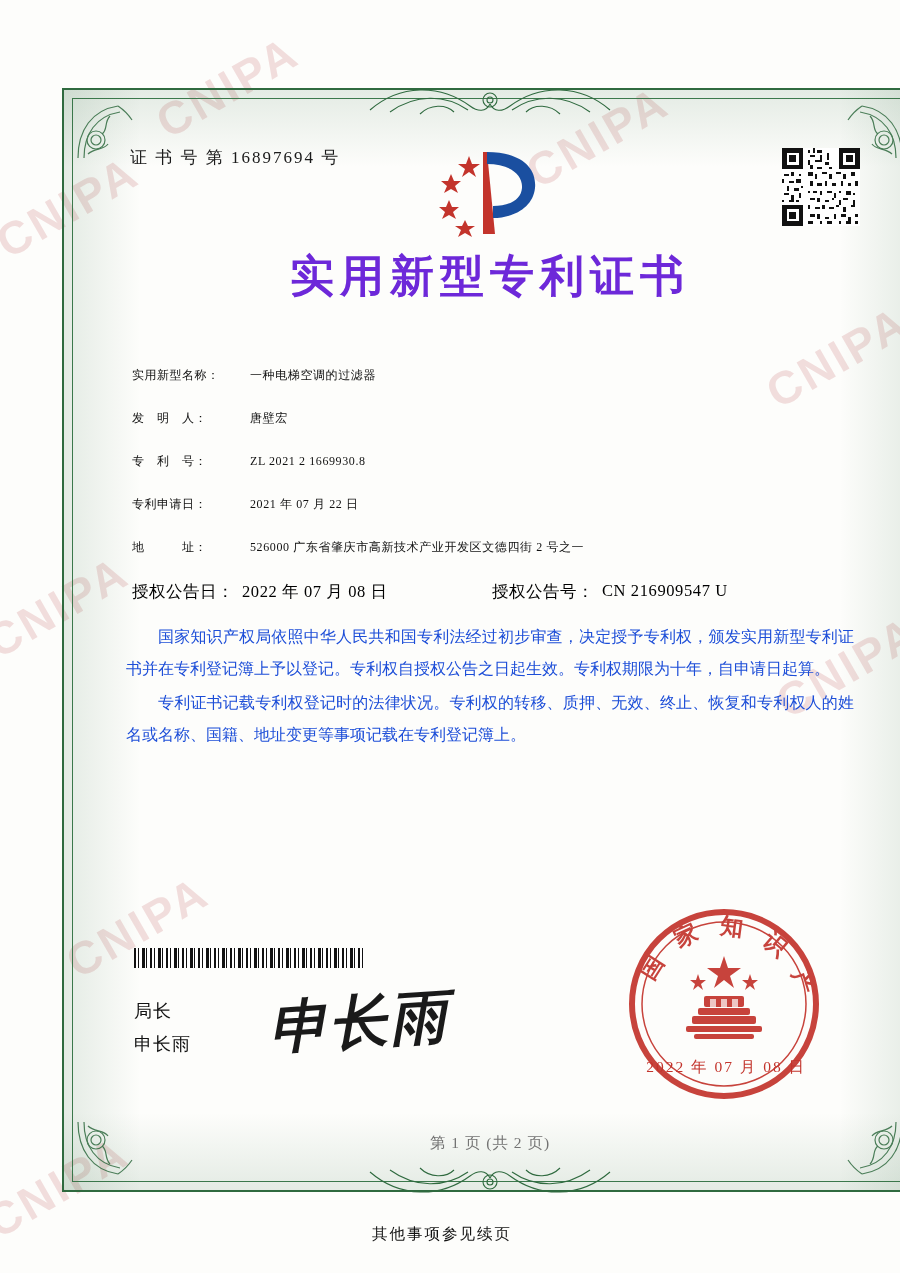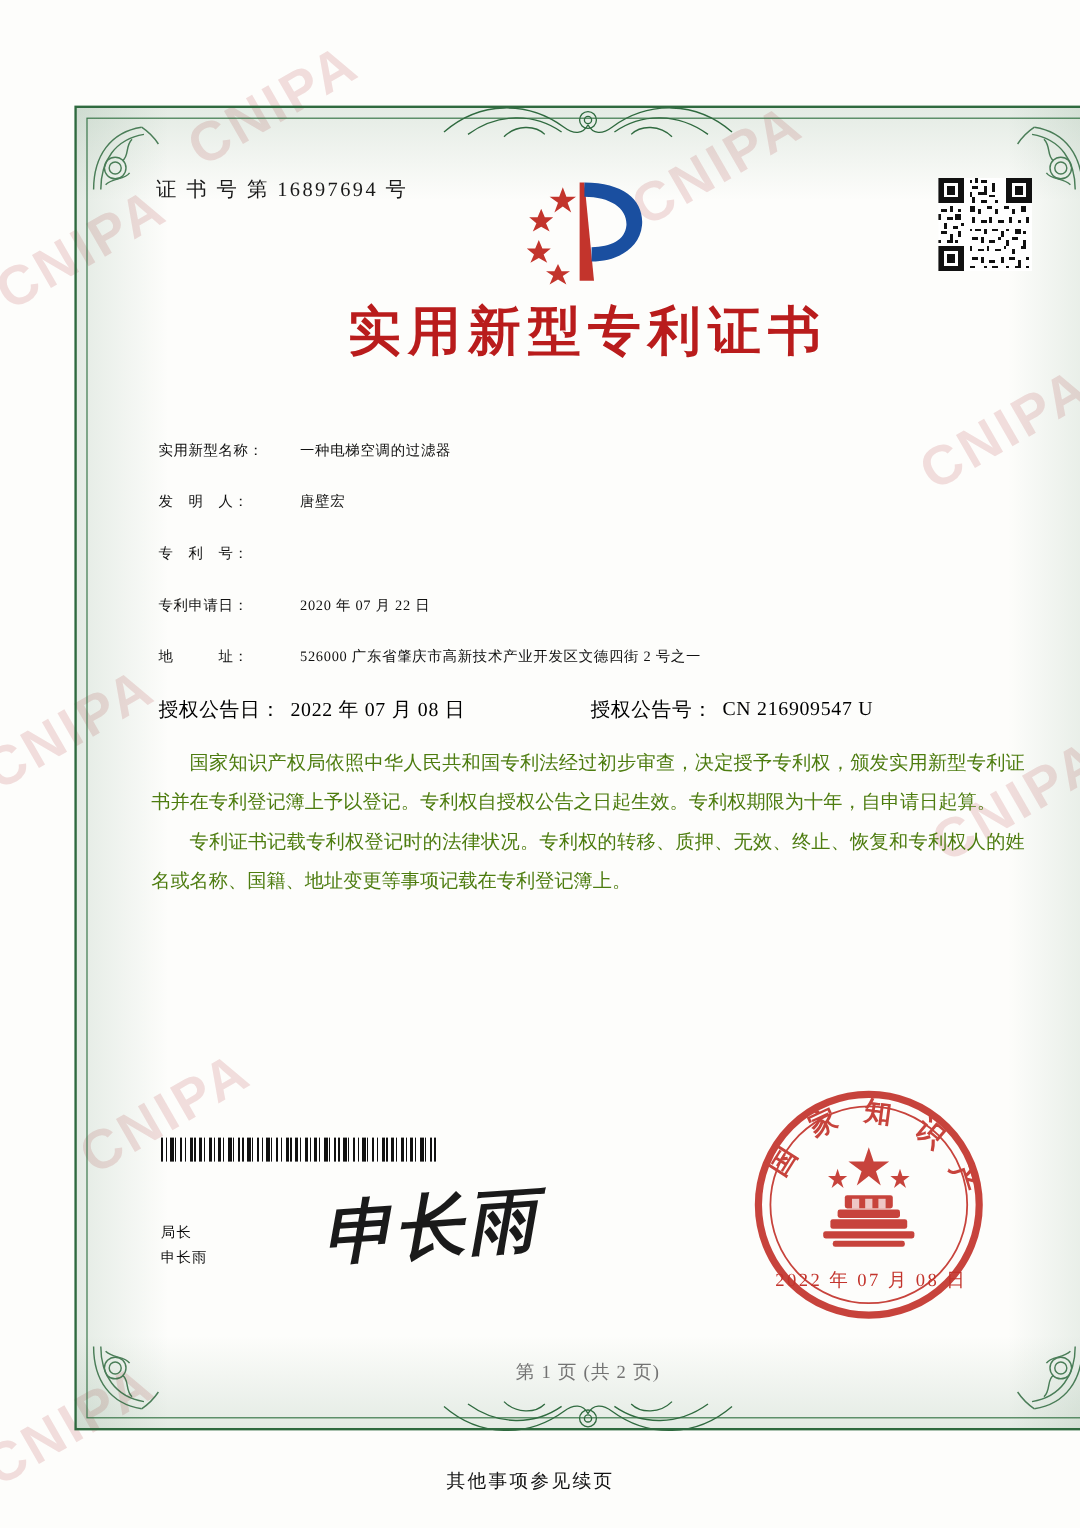--- a/index.html
+++ b/index.html
@@ -122,21 +122,21 @@
     top: 58px;
     width: 78px;
     height: 78px;
   }
 
   .title {
     text-align: center;
     font-size: 44px;
     font-weight: 700;
     letter-spacing: 6px;
-    color: #b91c1c;
+    color: #6d28d9;
     margin-top: 78px;
     font-family: "DejaVu Serif", serif;
   }
 
   .fields {
     margin-top: 60px;
     padding-left: 10px;
   }
   .field-row {
     display: flex;
@@ -170,21 +170,21 @@
     display: flex;
   }
   .two-col .col.first { width: 360px; }
   .two-col .lbl { white-space: nowrap; letter-spacing: .5px; }
   .two-col .val { margin-left: 8px; letter-spacing: .6px; }
 
   .paragraphs {
     margin-top: 18px;
     font-size: 16px;
     line-height: 2.0;
-    color: #4d7c0f;
+    color: #1d4ed8;
     text-align: justify;
     padding: 0 4px;
   }
   .paragraphs p {
     margin: 0 0 2px 0;
     text-indent: 2em;
   }
 
   
   .barcode {
@@ -199,21 +199,21 @@
       #111 4px, #111 5px, #fff 5px, #fff 8px,
       #111 8px, #111 11px, #fff 11px, #fff 12px,
       #111 12px, #111 13px, #fff 13px, #fff 16px
     );
   }
 
   .signature-block {
     position: absolute;
     left: 70px;
     bottom: 130px;
-    font-size: 12px;
+    font-size: 18px;
     line-height: 1.8;
     color: #111;
     letter-spacing: 1px;
   }
 
   .handwriting {
     position: absolute;
     left: 205px;
     bottom: 128px;
     font-size: 58px;
@@ -464,24 +464,25 @@
         <div class="field-row">
           <div class="field-label">实用新型名称：</div>
           <div class="field-value">一种电梯空调的过滤器</div>
         </div>
         <div class="field-row">
           <div class="field-label">发　明　人：</div>
           <div class="field-value">唐壁宏</div>
         </div>
         <div class="field-row">
           <div class="field-label">专　利　号：</div>
+          <div class="field-value">ZL 2021 2 1669930.8</div>
         </div>
         <div class="field-row">
           <div class="field-label">专利申请日：</div>
-          <div class="field-value">2020 年 07 月 22 日</div>
+          <div class="field-value">2021 年 07 月 22 日</div>
         </div>
         <div class="field-row">
           <div class="field-label">地　　　址：</div>
           <div class="field-value wrap">526000 广东省肇庆市高新技术产业开发区文德四街 2 号之一</div>
         </div>
 
         <div class="two-col">
           <div class="col first">
             <span class="lbl">授权公告日：</span>
             <span class="val">2022 年 07 月 08 日</span>

